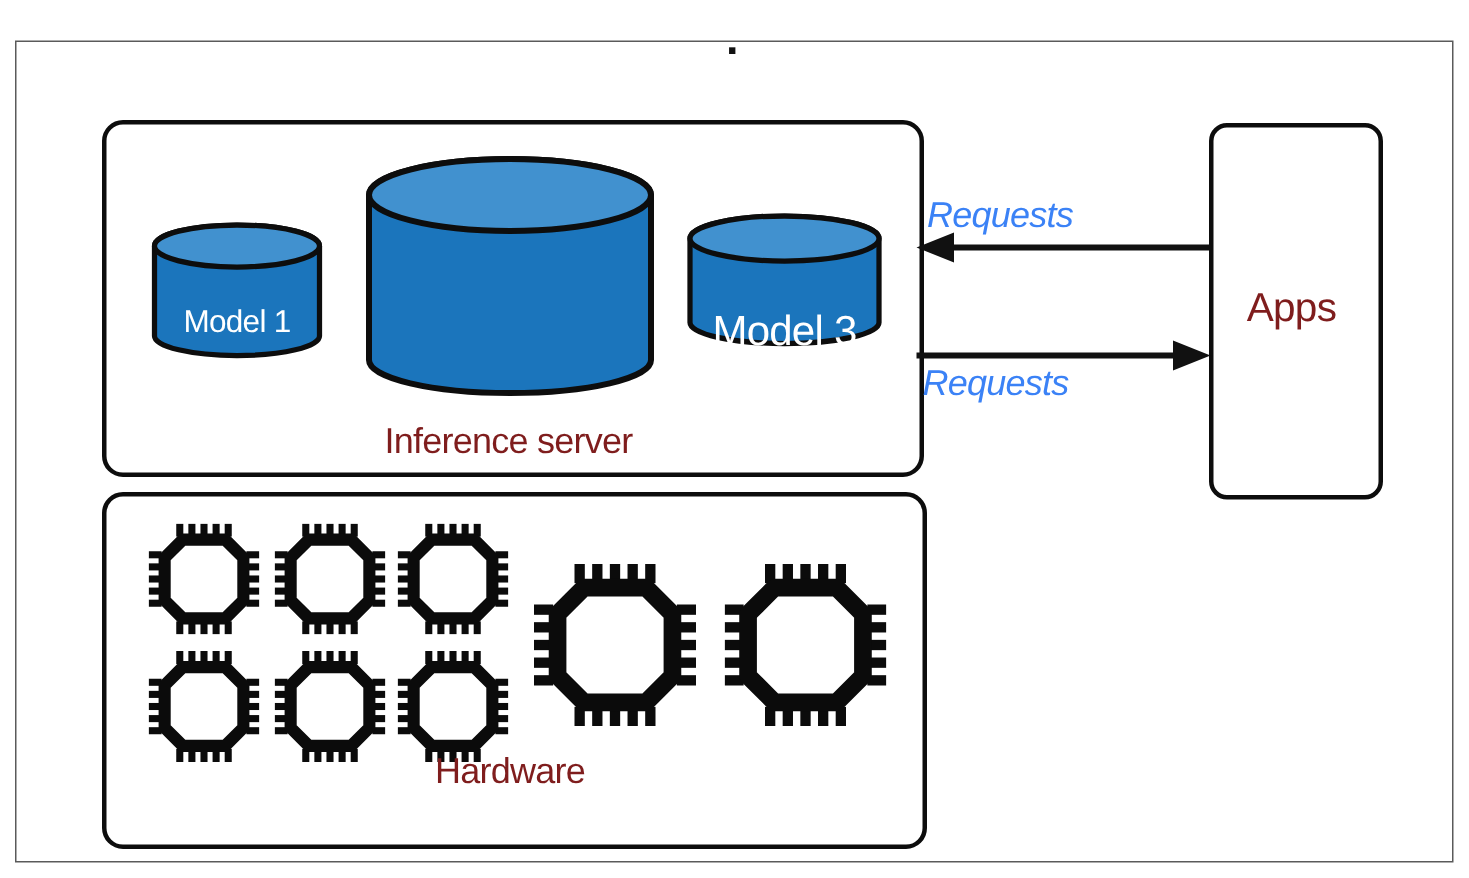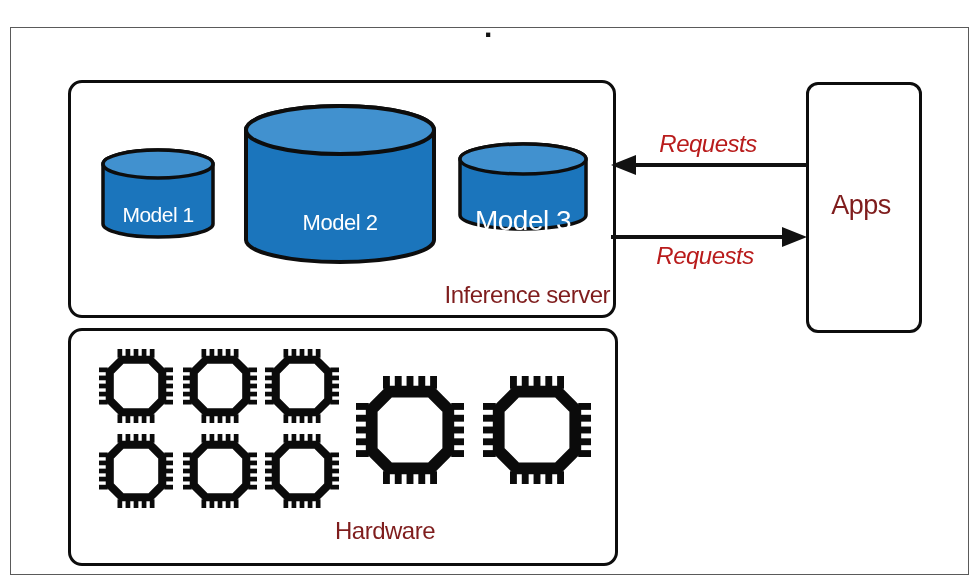--- a/index.html
+++ b/index.html
@@ -17,22 +17,22 @@
   }
   .box{
     position:absolute;background:#ffffff;border:3px solid #0d0d0d;border-radius:14px;
   }
   .box.inference{left:68px;top:80px;width:542px;height:232px;}
   .box.hardware{left:68px;top:328px;width:544px;height:232px;}
   .box.apps{left:806px;top:82px;width:110px;height:245px;border-radius:12px;}
   .boxlabel{
     position:absolute;text-align:center;font-size:24px;letter-spacing:-0.5px;color:#7f1d1d;
   }
-  .lbl-inference{left:68px;top:281px;width:542px;text-align:right;}
-  .lbl-hardware{left:68px;top:517px;width:544px;padding-left:45px;}
+  .lbl-inference{left:68px;top:281px;width:542px;}
+  .lbl-hardware{left:68px;top:501px;width:544px;}
   .lbl-apps{left:806px;top:190px;width:110px;font-size:27px;}
   .cyl{position:absolute;}
   .cyl-label{
     position:absolute;text-align:center;color:#ffffff;font-size:22px;
     letter-spacing:-0.5px;
     margin-top:20px;
   }
   .lbl-m1{left:100px;top:183px;width:116px;font-size:21px;}
   .lbl-m2{left:242px;top:190px;width:196px;}
   .lbl-m3{left:457px;top:185px;width:132px;font-size:28px;}
@@ -45,22 +45,22 @@
     left:611px;top:155px;
     border-top:10px solid transparent;border-bottom:10px solid transparent;
     border-right:25px solid #111111;
   }
   .head-responses{
     left:782px;top:227px;
     border-top:10px solid transparent;border-bottom:10px solid transparent;
     border-left:25px solid #111111;
   }
   .arrow-label{
-    position:absolute;text-align:center;font-style:italic;font-size:24px;
-    letter-spacing:-0.5px;color:#b91c1c;
+    position:absolute;text-align:left;font-style:italic;font-size:24px;
+    letter-spacing:-0.5px;color:#3b82f6;
   }
   .lbl-requests{left:618px;top:130px;width:180px;}
   .lbl-responses{left:615px;top:242px;width:180px;}
 </style>
 </head>
 <body>
 
 <div class="page">
 
   <svg width="0" height="0" style="position:absolute" aria-hidden="true">
@@ -108,21 +108,20 @@
     <path d="M4,26 A94,24 0 0 1 192,26 L192,136 A94,22 0 0 1 4,136 Z" fill="#1b75bc" stroke="#0d0d0d" stroke-width="4"></path>
     <ellipse cx="98" cy="26" rx="94" ry="24" fill="#4191cf" stroke="#0d0d0d" stroke-width="4"></ellipse>
   </svg>
 
   <svg class="cyl" style="left:457px;top:141px" width="132" height="93" viewBox="0 0 132 93">
     <path d="M3,18 A63,15 0 0 1 129,18 L129,74 A63,14 0 0 1 3,74 Z" fill="#1b75bc" stroke="#0d0d0d" stroke-width="3.5"></path>
     <ellipse cx="66" cy="18" rx="63" ry="15" fill="#4191cf" stroke="#0d0d0d" stroke-width="3.5"></ellipse>
   </svg>
 
   <div class="cyl-label lbl-m1">Model 1</div>
-  <div class="cyl-label lbl-m2">Model 2</div>
   <div class="cyl-label lbl-m3">Model 3</div>
 
   <div class="boxlabel lbl-inference">Inference server</div>
 
   <div class="box hardware"></div>
 
   <svg class="chip" style="left:99px;top:349px" width="74" height="74" fill="#0b0b0b">
       <use href="#chip"></use>
     </svg>
   <svg class="chip" style="left:183px;top:349px" width="74" height="74" fill="#0b0b0b">

